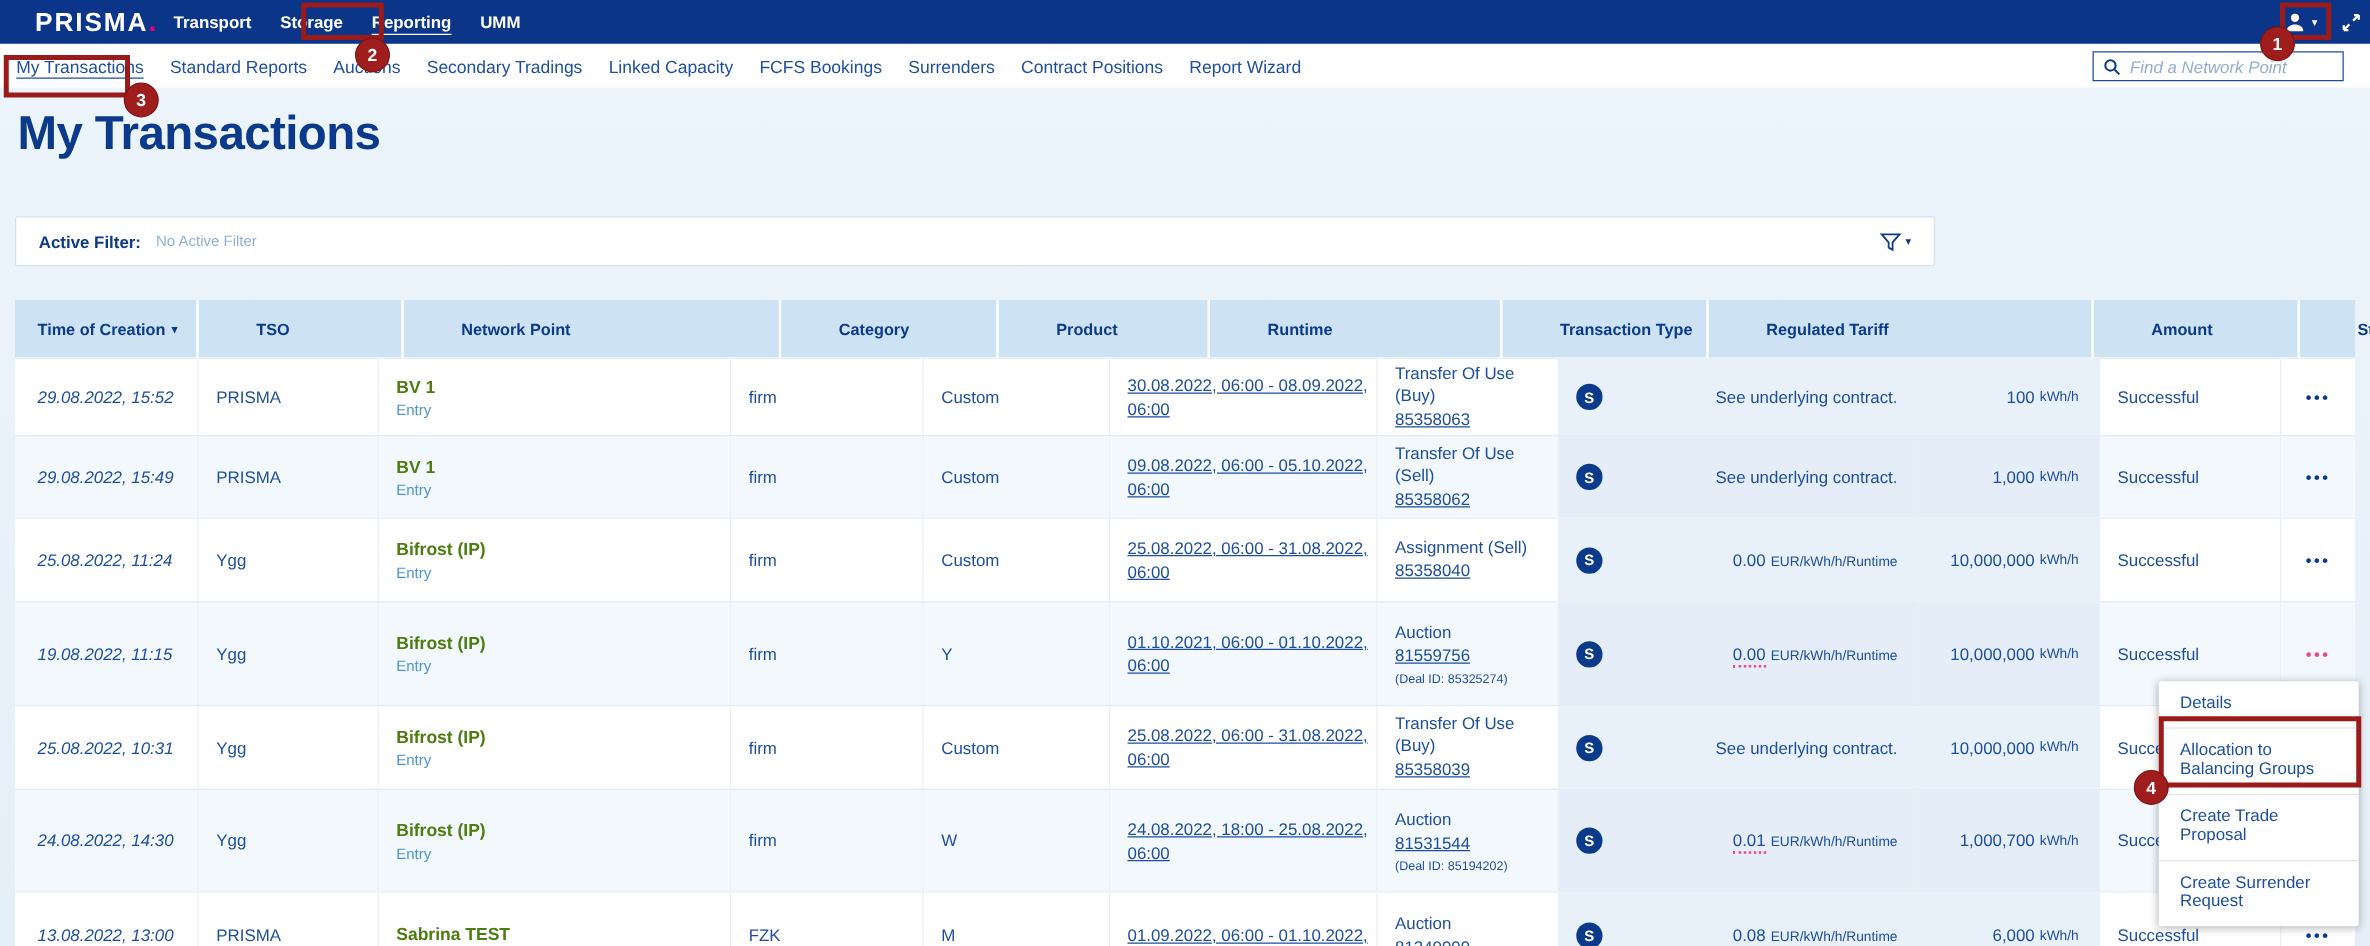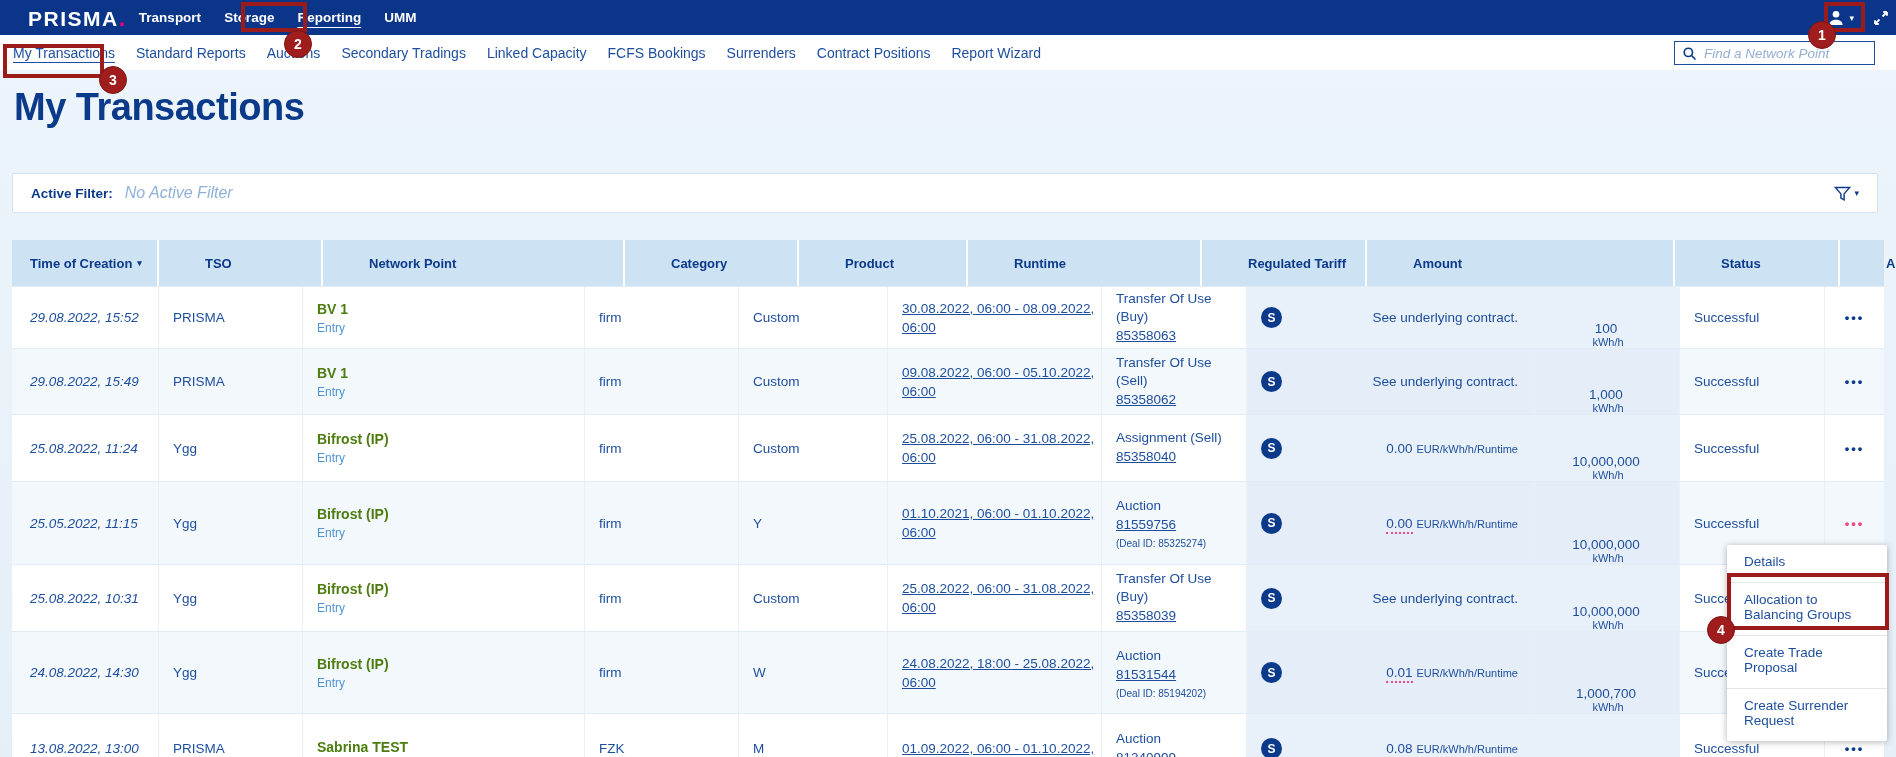--- a/index.html
+++ b/index.html
@@ -22,23 +22,23 @@
   
   .subnav { position:absolute; top:35px; left:0; width:1896px; height:35px; background:#fff; z-index:25; }
   .subnav-items { display:flex; margin-left:13px; align-items:center; height:100%; gap:21px; }
   .subnav-items .sub-link { color:#1d4e9e; font-size:14px; text-decoration:none; cursor:pointer; white-space:nowrap; }
   .subnav-items .sub-link.active { text-decoration:underline; text-underline-offset:4px; }
   .search-box { position:absolute; right:21px; top:6px; width:201px; height:24px; border:1px solid #1d4e9e; background:#fff; display:flex; align-items:center; padding:0 7px; }
   .search-box input { border:none; outline:none; width:100%; font-family:"Liberation Sans",sans-serif; font-style:italic; font-size:13.5px; color:#1d4e9e; margin-left:7px; background:transparent; }
   .search-box input::placeholder { color:#93aed3; }
   
   .page-title { position:absolute; left:14px; top:86px; font-size:38px; font-weight:bold; color:#0c3a8a; letter-spacing:-0.5px; }
-  .filterbar { position:absolute; left:12px; top:173px; width:1866px; height:40px; background:#fff; border:1px solid #d3e2ee; border-radius:2px; display:flex; align-items:center; padding:0 18px; }
+  .filterbar { position:absolute; left:12px; top:173px; width:1536px; height:40px; background:#fff; border:1px solid #d3e2ee; border-radius:2px; display:flex; align-items:center; padding:0 18px; }
   .filterbar .fl-label { color:#0c3a8a; font-weight:bold; font-size:13.5px; }
-  .filterbar .fl-value { color:#8fb1d8; font-style:italic; font-size:16px; margin-left:12px; flex:1; }
+  .filterbar .fl-value { color:#8fb1d8; font-size:12px; margin-left:12px; flex:1; }
   .funnel-wrap { display:flex; align-items:center; gap:2px; cursor:pointer; }
   .funnel-wrap .caret { color:#0c3a8a; font-size:9px; }
   
   .table { position:absolute; left:12px; top:240px; width:1872px; background:#fff; }
   .grid { display:grid; grid-template-columns:147px 144px 282px 154px 149px 214px 145px 288px 145px 145px 59px; }
   .thead { height:46px; background:#cde2f2;gap:20px; }
   .thead > div { display:flex; align-items:center; padding-left:26px; border-right:2px solid #fff; color:#0c3a8a; font-weight:bold; font-size:13px; cursor:pointer; }
   .thead > div:first-child { padding-left:18px; }
   .thead > div:last-child { border-right:none; }
   .sort-ic { font-size:9px; margin-left:5px; color:#0c3a8a; }
@@ -50,21 +50,21 @@
   .cell.band { background:#e8f0f9; }
   .trow.alt .cell.band { background:#e4edf8; }
   .np-name { font-weight:bold; color:#4d7c0f; font-size:14px; margin-bottom:4px; }
   .np-sub { color:#4d94d6; font-size:12px; }
   .np-sub:empty, .rt2:empty, .deal:empty, .unit:empty { display:none; }
   .rt1,.rt2 { line-height:19px;text-decoration:underline; }
   .tt-label { line-height:18px; }
   .tt-id { text-decoration:underline; cursor:pointer; line-height:20px; width:max-content; }
   .deal { font-size:10px; margin-top:3px; }
   .cell.tariff { flex-direction:row; align-items:center; justify-content:space-between; padding-right:16px; }
-  .cell.amount { flex-direction:column; align-items:center; justify-content:flex-end; padding-right:16px; }
+  .cell.amount { flex-direction:row; align-items:center; justify-content:flex-end; padding-right:16px; }
   .t-val { font-size:13.5px; }
   .t-val.dotted { border-bottom:2px dotted #ea4c85; padding-bottom:1px; }
   .unit { font-size:11px; margin-left:4px; }
   .s-badge { width:21px; height:21px; border-radius:50%; background:#0c3a8a; color:#fff; font-size:12px; font-weight:bold; display:flex; align-items:center; justify-content:center; flex:none; }
   .cell.actions { flex-direction:row; align-items:center; justify-content:center; padding-left:0; border-right:none; }
   .dots-btn { color:#0c3a8a; font-weight:bold; font-size:13px; letter-spacing:2px; cursor:pointer; background:none; border:none; font-family:inherit; }
   .dots-btn.active { color:#ea4c85; }
   
   .ctx-menu { position:absolute; left:1727px; top:545px; width:160px; background:#fff; box-shadow:0 1px 7px rgba(0,0,0,0.3); border-radius:2px; z-index:50; }
   .menu-item { padding:9px 12px 12px 17px; font-size:13.5px; color:#1d4e9e; line-height:15.5px; cursor:pointer; }
@@ -152,20 +152,21 @@
   <div class="grid thead">
     <div>
         <span>Time of Creation</span>
         <span class="sort-ic">▾</span>
       </div>
     <div>TSO</div>
     <div>Network Point</div>
     <div>Category</div>
     <div>Product</div>
     <div>Runtime</div>
+    <div>Transaction Type</div>
     <div>Regulated Tariff</div>
     <div>Amount</div>
     <div>Status</div>
     <div>Actions</div>
   </div>
   <div id="tbody">
       <div class="grid trow h0">
     <div class="cell first">
           <span>29.08.2022, 15:52</span>
         </div>
@@ -280,21 +281,21 @@
         </div>
     <div class="cell">
           <span>Successful</span>
         </div>
     <div class="cell actions">
           <button class="dots-btn">•••</button>
         </div>
   </div>
       <div class="grid trow alt h3">
     <div class="cell first">
-          <span>25.05.2022, 11:15</span>
+          <span>19.08.2022, 11:15</span>
         </div>
     <div class="cell">
           <span>Ygg</span>
         </div>
     <div class="cell">
           <span class="np-name">Bifrost (IP)</span>
           <span class="np-sub">Entry</span>
         </div>
     <div class="cell">
           <span>firm</span>

